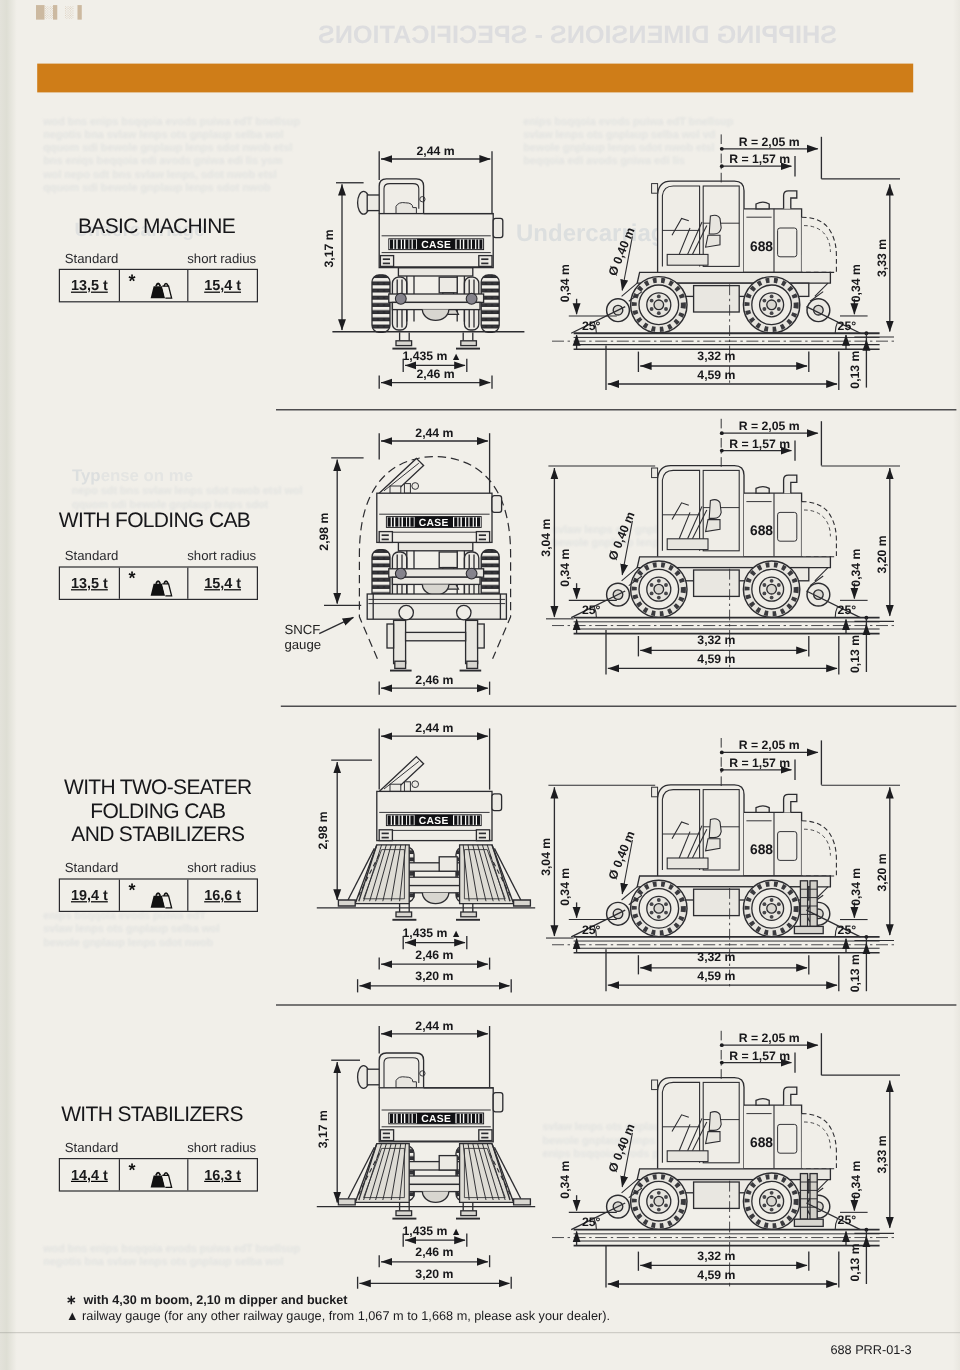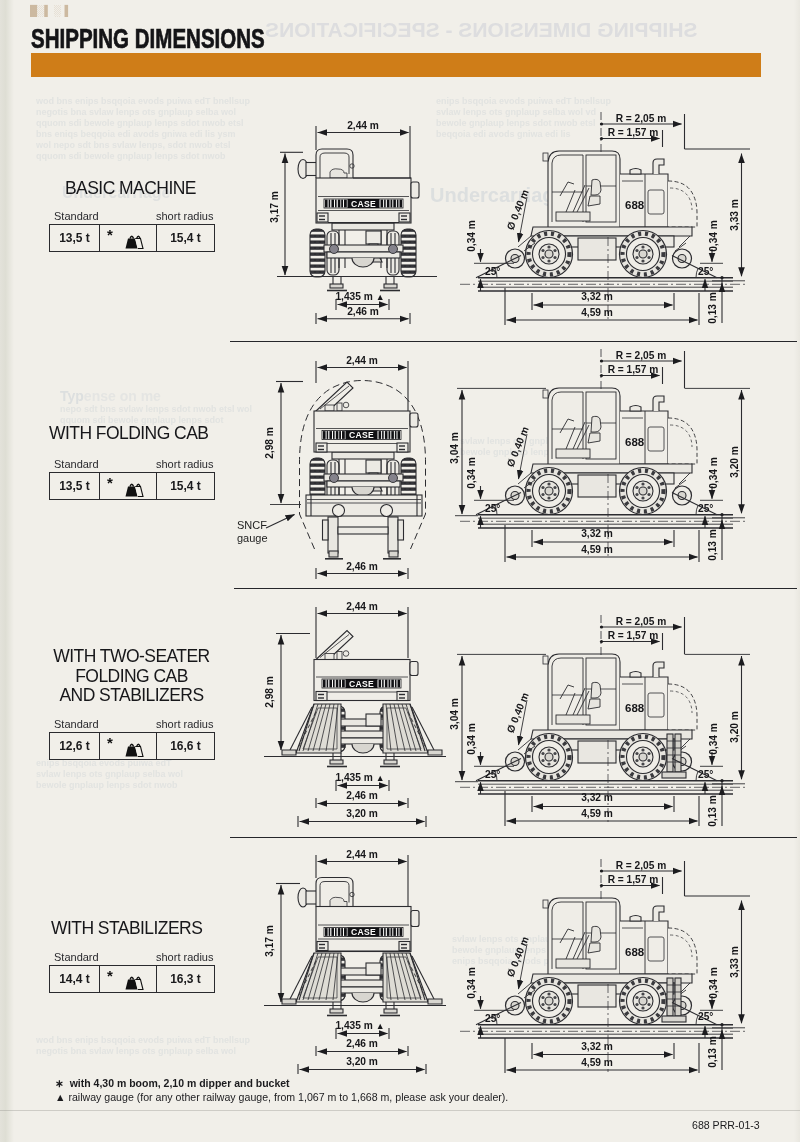--- a/index.html
+++ b/index.html
@@ -8,21 +8,21 @@
         font-family:"Liberation Sans",sans-serif;overflow:hidden;}
   .abs{position:absolute;}
   .ghost{position:absolute;color:rgba(130,150,175,0.30);font-weight:bold;pointer-events:none;
          filter:blur(0.6px);white-space:nowrap;}
   .ghostp{position:absolute;color:rgba(140,158,178,0.15);font-size:9px;line-height:11px;
           filter:blur(0.7px);font-weight:bold;}
   h2{margin:0;font-size:17.5px;font-weight:normal;color:#17171a;letter-spacing:-0.55px;line-height:19.5px;}
   .tbl{position:absolute;width:166px;}
   .tlbl{position:absolute;top:0;font-size:11px;color:#2a2a2e;}
   .tbox{position:absolute;top:14px;left:0;width:164px;height:26px;border:1.2px solid #2a2a2e;
-        display:flex;}
+        display:flex;text-decoration:underline;}
   .tc{border-right:1.2px solid #2a2a2e;display:flex;align-items:center;justify-content:center;
       font-size:12px;font-weight:bold;color:#1a1a1c;}
   .tc1{width:49px;}.tc2{width:56px;position:relative;}.tc3{width:57px;border-right:none;}
   .star{position:absolute;left:7px;top:1px;font-size:15px;font-weight:bold;color:#111;}
   .fnote{position:absolute;color:#1b1b1e;}
   #artsvg text{fill:#17171a;stroke:none;}
 </style>
 </head>
 <body>
 <div id="page">
@@ -37,23 +37,20 @@
   <div class="ghost" style="left:60px;top:388px;font-size:14px;color:rgba(125,148,176,0.18);">Typ<span style="opacity:0.6">ense on me</span></div>
   <div class="ghost" style="left:560px;top:425px;font-size:14px;color:rgba(125,148,176,0.28);">Hydraulic f<span style="opacity:0.6">unctions</span></div>
   <div class="ghostp" style="left:36px;top:96px;width:230px;">wod bns enips bsqqoia evods puiwa edT bnellsup<br>negotis bna svlaw lenps ots gnplaup selba wol<br>qquom sdi bewole gnplaup lenps sdot nwob etsl<br>bns eniqs beqqoia edi avods gniwa edi lis ysm<br>wol nepo sdt bns svlaw lenps, sdot nwob etsl<br>qquom sdi bewole gnplaup lenps sdot nwob</div>
   <div class="ghostp" style="left:436px;top:96px;width:200px;">enips bsqqoia evods puiwa edT bnellsup<br>svlaw lenps ots gnplaup selba wol vd<br>bewole gnplaup lenps sdot nwob etsl<br>beqqoia edi avods gniwa edi lis</div>
   <div class="ghostp" style="left:60px;top:404px;width:240px;">nepo sdt bns svlaw lenps sdot nwob etsl wol<br>qquom sdi bewole gnplaup lenps sdot</div>
   <div class="ghostp" style="left:460px;top:436px;width:180px;">svlaw lenps ots gnplaup selba<br>bewole gnplaup lenps sdot nwob</div>
   <div class="ghostp" style="left:36px;top:758px;width:200px;">enips bsqqoia evods puiwa edT<br>svlaw lenps ots gnplaup selba wol<br>bewole gnplaup lenps sdot nwob</div>
   <div class="ghostp" style="left:452px;top:934px;width:180px;">svlaw lenps ots gnplaup selba<br>bewole gnplaup lenps nwob<br>enips bsqqoia evods puiwa</div>
   <div class="ghostp" style="left:36px;top:1035px;width:260px;">wod bns enips bsqqoia evods puiwa edT bnellsup<br>negotis bna svlaw lenps ots gnplaup selba wol</div>
 
-  <div class="abs" style="left:31px;top:26px;width:400px;">
-    <div style="font-size:27px;line-height:27px;font-weight:bold;color:#141417;transform:scaleX(0.76);transform-origin:left;letter-spacing:0px;-webkit-text-stroke:0.7px #141417;">SHIPPING DIMENSIONS</div>
-  </div>
 
   <div class="abs" style="left:31px;top:53px;width:730px;height:24px;background:#cf7d18;"></div>
 
   <div class="abs" style="left:230px;top:341px;width:567px;height:1.4px;background:#26262a;"></div>
   <div class="abs" style="left:234px;top:588px;width:563px;height:1.4px;background:#26262a;"></div>
   <div class="abs" style="left:230px;top:837px;width:567px;height:1.4px;background:#26262a;"></div>
   <div class="abs" style="left:0px;top:1110px;width:800px;height:1px;background:rgba(140,140,135,0.35);"></div>
 
   <div class="abs" style="left:65px;top:179px;">
       <h2>BASIC MACHINE</h2>
@@ -99,21 +96,21 @@
             <path d="M13.6 5.5 q1.7 -4.5 3.6 0" fill="none" stroke="#111" stroke-width="1.3"></path>
           </svg>
         </div>
         <div class="tc tc3">15,4 t</div>
       </div>
   </div>
   <div class="tbl" style="left:49px;top:718px;">
     <div class="tlbl" style="left:5px;">Standard</div>
       <div class="tlbl" style="left:107px;">short radius</div>
     <div class="tbox">
-        <div class="tc tc1">12,6 t</div>
+        <div class="tc tc1">19,4 t</div>
         <div class="tc tc2">
           <span class="star">*</span>
           <svg class="wicon" width="24" height="17" viewBox="0 0 24 17" style="margin-left:13px;margin-top:6px;">
             <path d="M5 5.5 L12 5.5 L14.5 15.5 L2.5 15.5 Z" fill="#111"></path>
             <path d="M7 5.5 q1.7 -4.5 3.6 0" fill="none" stroke="#111" stroke-width="1.5"></path>
             <path d="M12.2 5.5 L17.5 5.5 L20 15.5 L14.8 15.5" fill="#f1efe9" stroke="#111" stroke-width="1.1"></path>
             <path d="M13.6 5.5 q1.7 -4.5 3.6 0" fill="none" stroke="#111" stroke-width="1.3"></path>
           </svg>
         </div>
         <div class="tc tc3">16,6 t</div>

